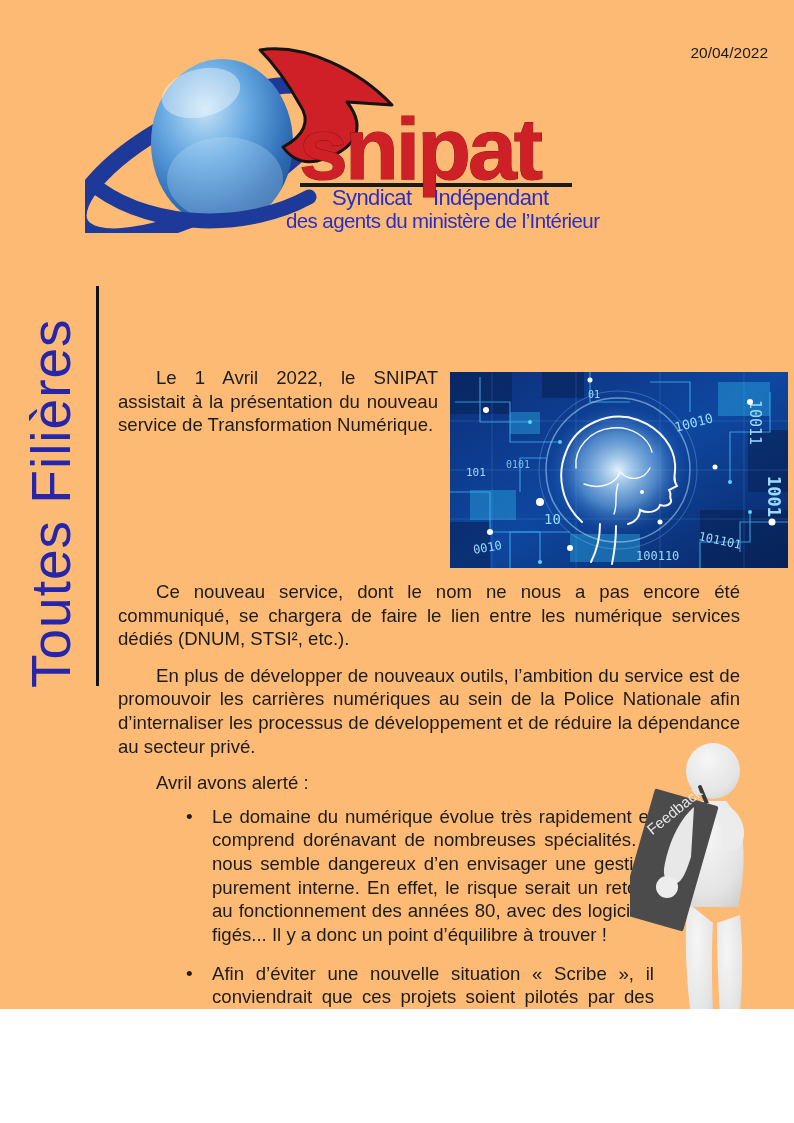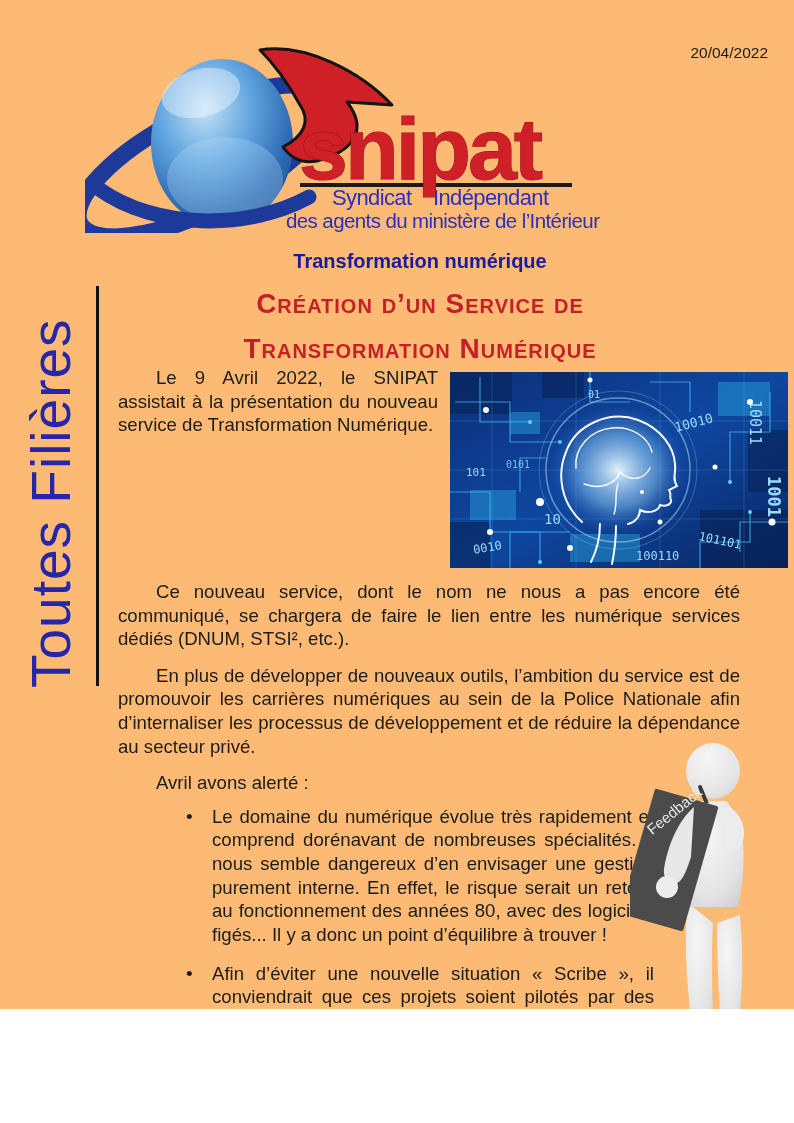--- a/index.html
+++ b/index.html
@@ -80,25 +80,20 @@
 
     <text x="214" y="146" font-family="Liberation Sans, sans-serif" font-size="88" font-weight="bold" fill="#cf2027" stroke="#8a1418" stroke-width="1" paint-order="stroke" letter-spacing="-3">snipat</text>
 
     <text font-family="Liberation Sans, sans-serif" font-size="22" fill="#2b2fc0">
       <tspan x="247" y="172" textLength="80">Syndicat</tspan>
       <tspan x="348" y="172" textLength="116">Indépendant</tspan>
     </text>
     <text x="358" y="195" text-anchor="middle" font-family="Liberation Sans, sans-serif" font-size="20.5" fill="#2b2fc0" textLength="314">des agents du ministère de l’Intérieur</text>
   </svg>
 
-  <div class="titles">
-    <div class="subtitle">Transformation numérique</div>
-    <div class="main-title">Création d’un Service de</div>
-    <div class="main-title">Transformation Numérique</div>
-  </div>
 
   <div class="v-label">Toutes Filières</div>
   <div class="v-rule"></div>
 
   <div class="content">
     <div class="lead">
       <div class="brainwrap">
         <svg viewBox="0 0 338 196" preserveAspectRatio="none">
           <defs>
             <linearGradient id="bgG" x1="0" y1="0" x2="1" y2="1">
@@ -181,21 +176,21 @@
             <circle cx="322" cy="150" r="3.5"></circle>
               <circle cx="40" cy="160" r="3"></circle>
               <circle cx="210" cy="150" r="2.5"></circle>
             <circle cx="140" cy="8" r="2.5"></circle>
               <circle cx="265" cy="95" r="2.5"></circle>
               <circle cx="120" cy="176" r="3"></circle>
             <circle cx="192" cy="120" r="2"></circle>
           </g>
         </svg>
       </div>
-      <p>Le 9 Avril 2022, le SNIPAT assistait à la présentation du nouveau service de Transformation Numérique.</p>
+      <p>Le 1 Avril 2022, le SNIPAT assistait à la présentation du nouveau service de Transformation Numérique.</p>
       <div class="clear"></div>
     </div>
     <p>Ce nouveau service, dont le nom ne nous a pas encore été communiqué, se chargera de faire le lien entre les numérique services dédiés (DNUM, STSI², etc.).</p>
     <p>En plus de développer de nouveaux outils, l’ambition du service est de promouvoir les carrières numériques au sein de la Police Nationale afin d’internaliser les processus de développement et de réduire la dépendance au secteur privé.</p>
     <div class="alert-intro">Avril avons alerté :</div>
     <ul class="alerts">
       <li>Le domaine du numérique évolue très rapidement et comprend dorénavant de nombreuses spécialités. Il nous semble dangereux d’en envisager une gestion purement interne. En effet, le risque serait un retour au fonctionnement des années 80, avec des logiciels figés... Il y a donc un point d’équilibre à trouver !</li>
       <li>Afin d’éviter une nouvelle situation « Scribe », il conviendrait que ces projets soient pilotés par des agents de haute-technicité. Ils devront à la fois s’approprier la culture et les contraintes opérationnelles de la Police Nationale mais aussi</li>
     </ul>
   </div>

